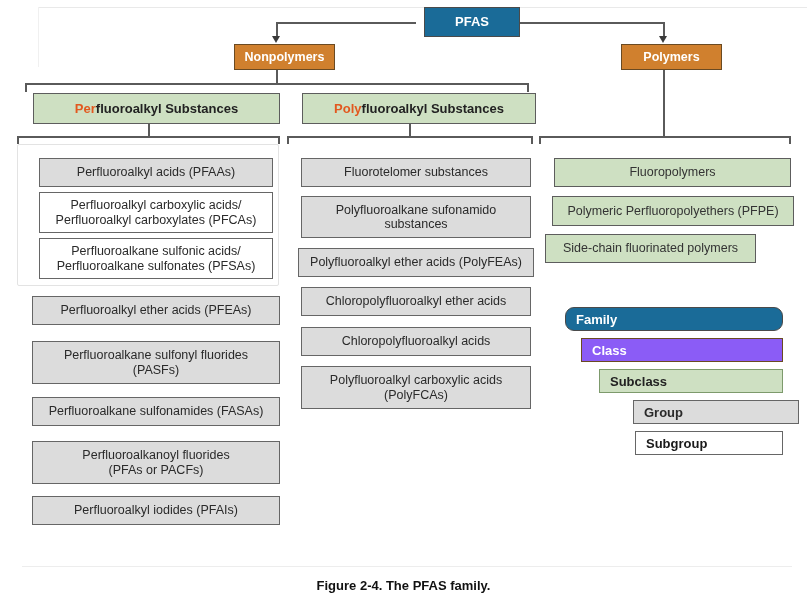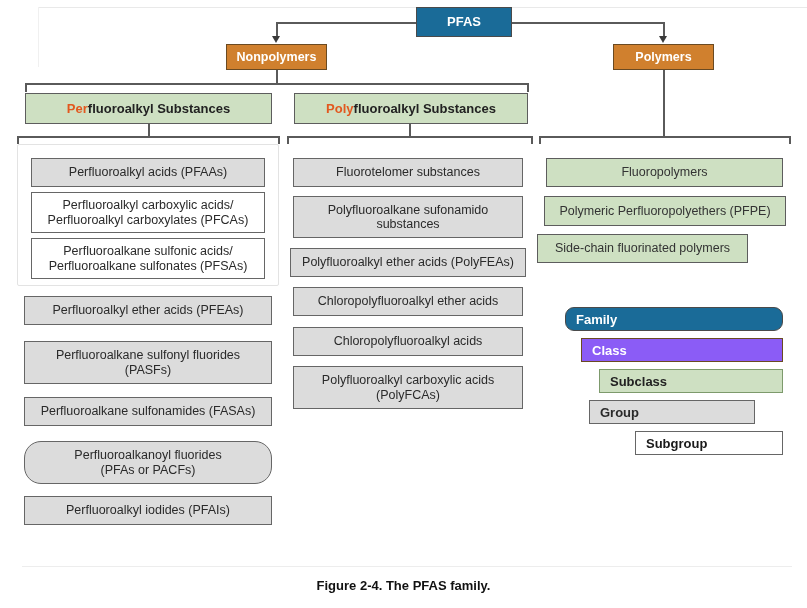--- a/index.html
+++ b/index.html
@@ -36,20 +36,21 @@
   }
 
   .box {
     position: absolute;
     box-sizing: border-box;
     display: flex;
     align-items: center;
     justify-content: center;
     text-align: center;
     line-height: 1.16;
+    margin-left: 8px;
   }
 
   
   .fam {
     background: #1a6b98;
     border: 1px solid #4a4a4a;
     color: #ffffff;
     font-weight: bold;
     font-size: 13px;
   }
@@ -213,21 +214,21 @@
   <div class="box grp" style="left:24px; top:296px; width:248px; height:29px;">
     <span>Perfluoroalkyl ether acids (PFEAs)</span>
   </div>
   <div class="box grp" style="left:24px; top:341px; width:248px; height:43px; white-space:pre-line;">
     <span>Perfluoroalkane sulfonyl fluorides
 (PASFs)</span>
   </div>
   <div class="box grp" style="left:24px; top:397px; width:248px; height:29px;">
     <span>Perfluoroalkane sulfonamides (FASAs)</span>
   </div>
-  <div class="box grp" style="left:24px; top:441px; width:248px; height:43px; white-space:pre-line;border-radius:17px;">
+  <div class="box grp" style="left:24px; top:441px; width:248px; height:43px; white-space:pre-line;">
     <span>Perfluoroalkanoyl fluorides
 (PFAs or PACFs)</span>
   </div>
   <div class="box grp" style="left:24px; top:496px; width:248px; height:29px;">
     <span>Perfluoroalkyl iodides (PFAIs)</span>
   </div>
 
   <div class="box grp" style="left:293px; top:158px; width:230px; height:29px;">
     <span>Fluorotelomer substances</span>
   </div>
@@ -262,21 +263,21 @@
 
   <div class="lg fam" style="left:565px; top:307px; width:218px; height:24px; background:#1a6b98;border-radius:9px;">
     <span>Family</span>
   </div>
   <div class="lg cls" style="left:581px; top:338px; width:202px; height:24px; background:#8b5cf6;">
     <span>Class</span>
   </div>
   <div class="lg sub" style="left:599px; top:369px; width:184px; height:24px; background:#cee0c2;">
     <span>Subclass</span>
   </div>
-  <div class="lg grp" style="left:589px; top:400px; width:166px; height:24px; background:#dcdcdc;">
+  <div class="lg grp" style="left:633px; top:400px; width:166px; height:24px; background:#dcdcdc;">
     <span>Group</span>
   </div>
   <div class="lg sgrp" style="left:635px; top:431px; width:148px; height:24px; background:#ffffff;">
     <span>Subgroup</span>
   </div>
 
   <div id="caption">Figure 2-4. The PFAS family.</div>
 
 </div>
 

